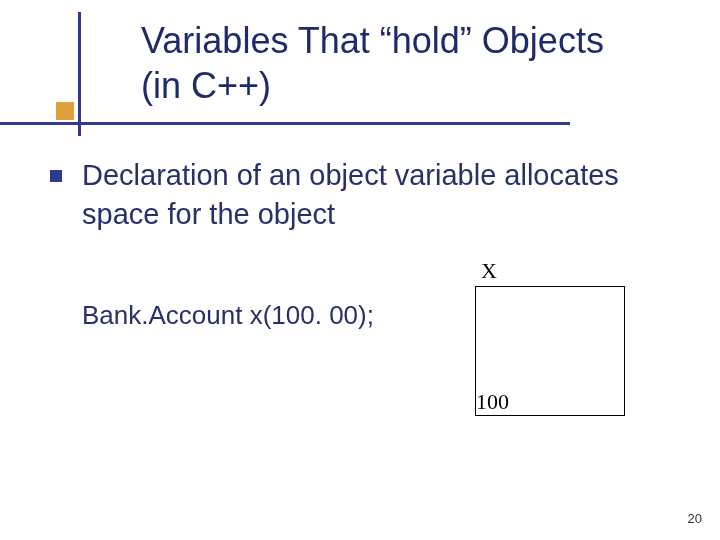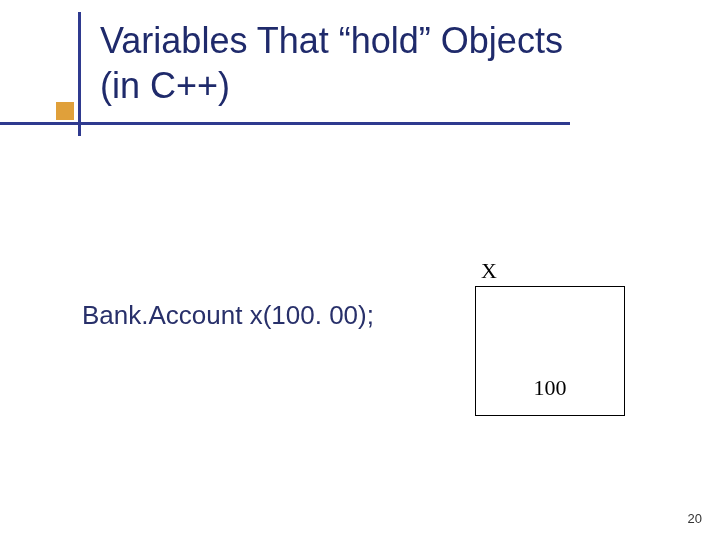--- a/index.html
+++ b/index.html
@@ -22,20 +22,21 @@
   .title-wrap {
     position: absolute;
     left: 100px;
     top: 18px;
     right: 20px;
   }
   .title {
     font-size: 36px;
     line-height: 1.25;
     font-weight: 400;
+    margin-left: 41px;
   }
   .title-rule-h {
     position: absolute;
     left: 0;
     top: 122px;
     width: 570px;
     height: 3px;
     background: #2f3a8f;
   }
   .title-rule-v {
@@ -99,22 +100,21 @@
     padding-left: 6px;
     margin-bottom: 2px;
   }
   .diag-box {
     width: 150px;
     height: 130px;
     border: 1.5px solid #000;
     box-sizing: border-box;
     display: flex;
     align-items: flex-end;
-    justify-content: center;
-    padding-bottom: 14px;
+    justify-content: flex-start;
   }
   .diag-value {
     font-family: "Times New Roman", Times, serif;
     font-size: 22px;
     color: #000;
   }
   .pagenum {
     position: absolute;
     right: 18px;
     bottom: 14px;
@@ -132,20 +132,26 @@
   <div class="title-rule-h"></div>
   <div class="title-square"></div>
 
   <div class="title-wrap">
     <div class="title">
       <span>Variables That “hold” Objects</span><br>
       <span>(in C++)</span>
     </div>
   </div>
 
+  <div class="body">
+    <div class="bullet-row">
+      <div class="bullet-sq"></div>
+      <div class="bullet-text">Declaration of an object variable allocates space for the object</div>
+    </div>
+  </div>
 
   <div class="code-line">Bank.Account x(100. 00);</div>
 
   <div class="diagram">
     <div class="diag-label">X</div>
     <div class="diag-box">
       <div class="diag-value">100</div>
     </div>
   </div>
 

